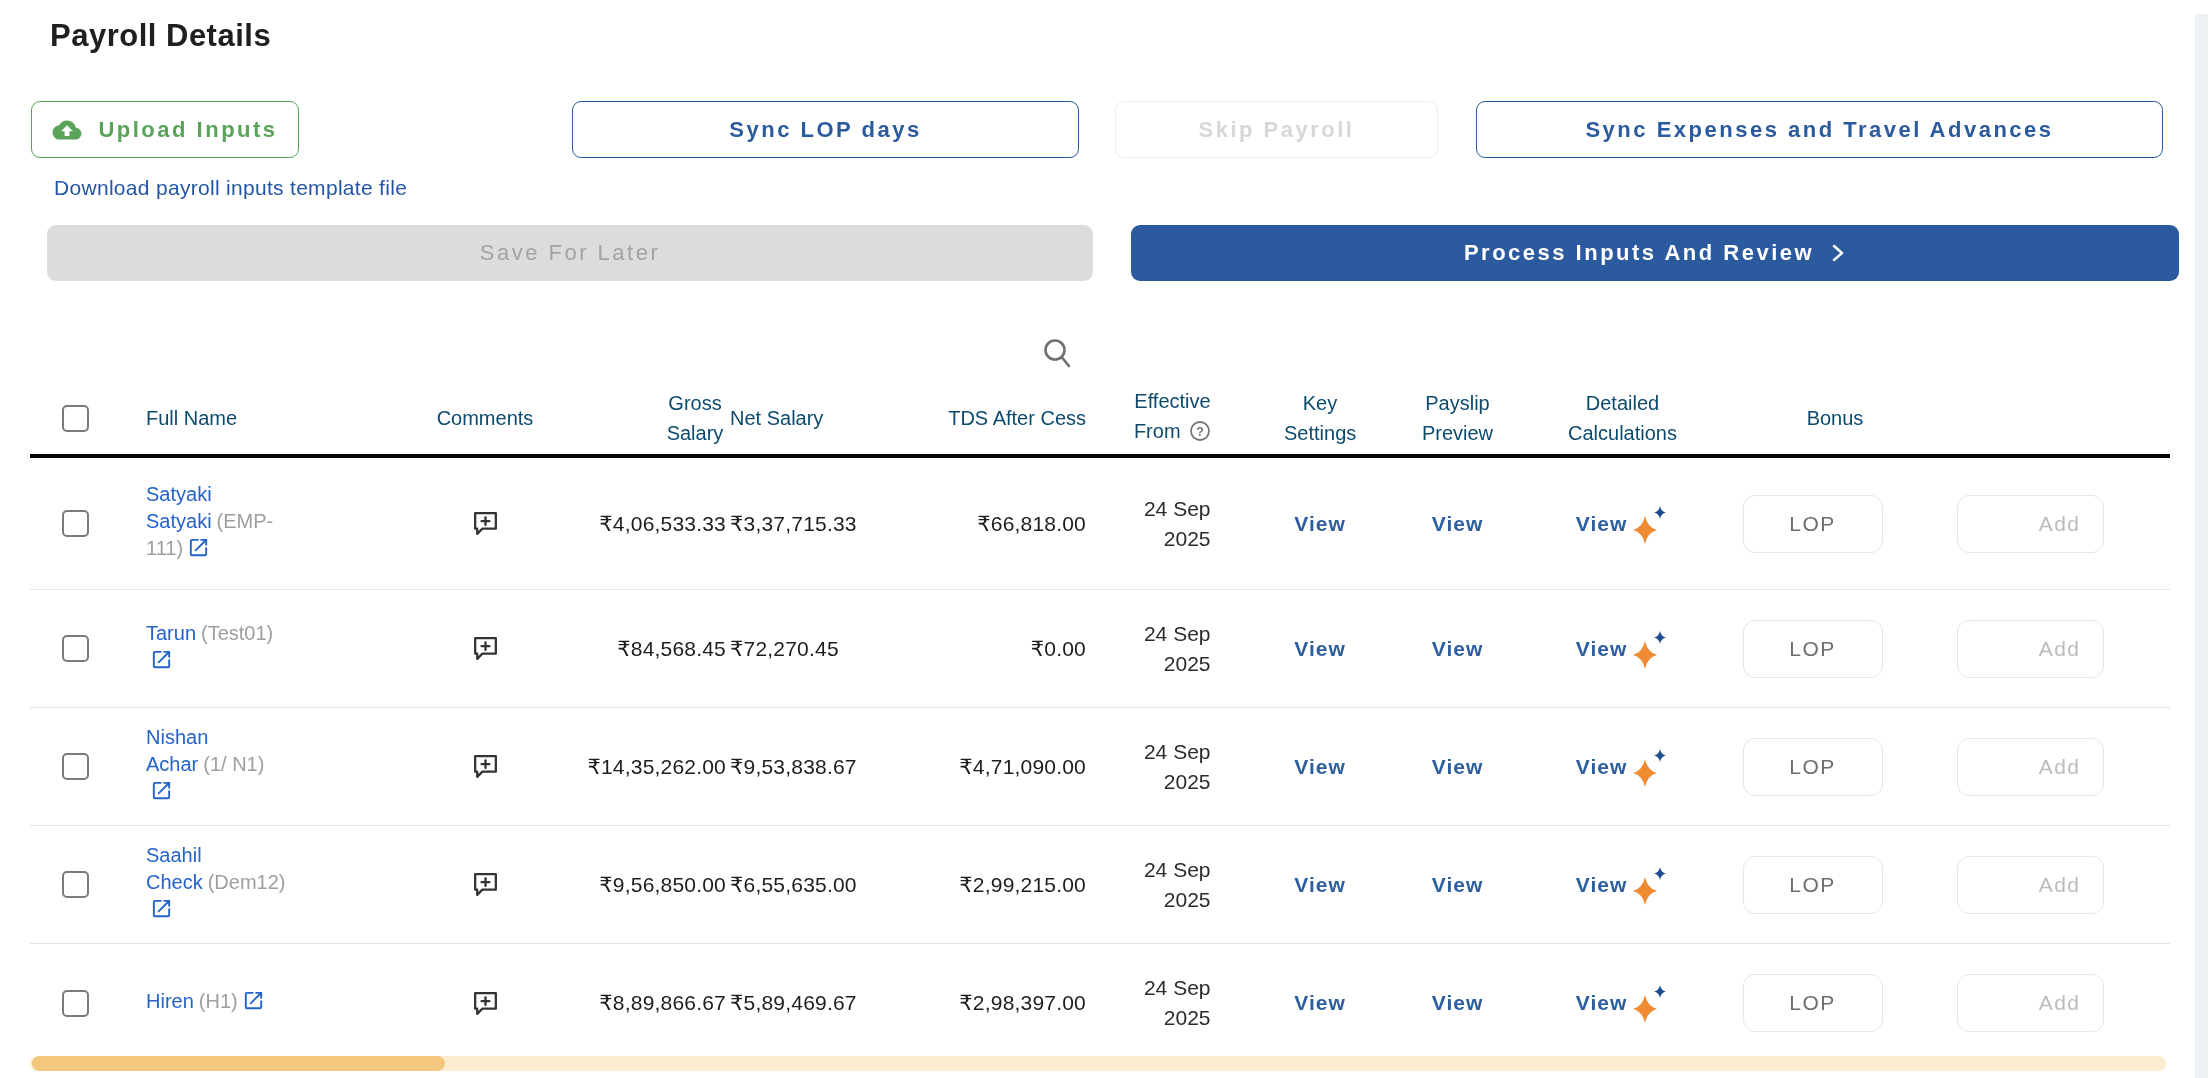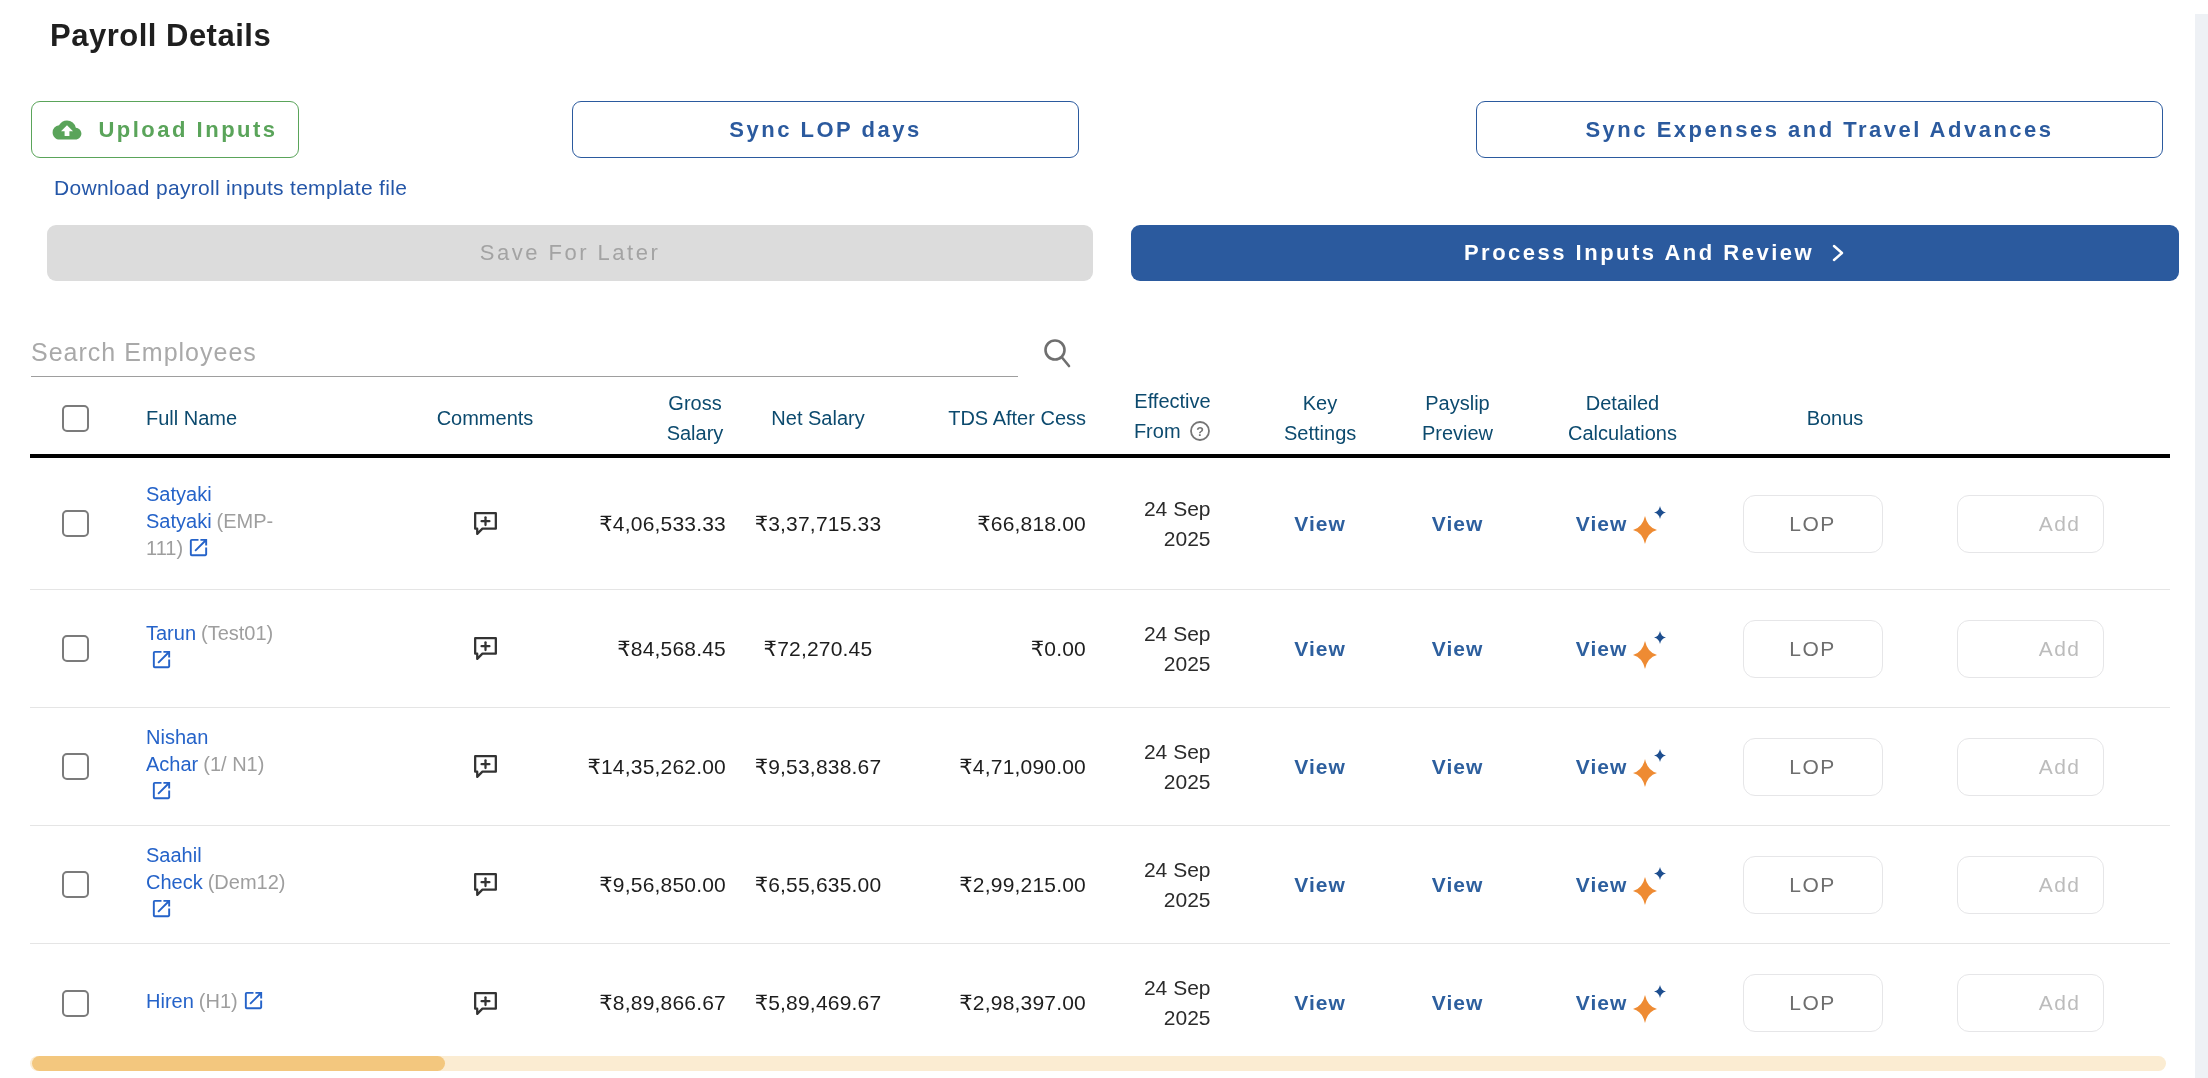--- a/index.html
+++ b/index.html
@@ -40,21 +40,21 @@
   .tr { display:flex; align-items:center; height:118px; border-bottom:1px solid #e5e5e5; }
   .tr:first-child { height:132px; }
   .tr:last-child { border-bottom:none; }
   .td { display:flex; align-items:center; justify-content:center; }
 
   
   .c-check    { width:90px;  justify-content:center; }
   .c-name     { width:230px; padding-left:26px; padding-right:66px; justify-content:flex-start; text-align:left; }
   .c-comments { width:230px; padding-left:40px; }
   .c-gross    { width:150px; justify-content:flex-end; padding-right:4px; }
-  .c-net      { width:180px; justify-content:center; padding-right:4px; }
+  .c-net      { width:180px; justify-content:flex-start; padding-right:4px; }
   .c-tds      { width:180px; justify-content:flex-end; padding-right:4px; }
   .c-eff      { width:165px; }
   .c-key      { width:130px; }
   .c-payslip  { width:145px; }
   .c-detail   { width:185px; }
   .c-lop      { width:195px; }
   .c-bonus    { width:240px; }
 
   .th.c-name { justify-content:flex-start; text-align:left; }
   .th-span { display:inline-block; }
@@ -96,41 +96,41 @@
     <span style="display:flex;">
       <svg width="30" height="24" viewBox="0 0 24 20">
           <path fill="#5aa45a" d="M19.35 8.04A7.49 7.49 0 0 0 12 2C9.11 2 6.6 3.64 5.35 6.04A5.994 5.994 0 0 0 0 12c0 3.31 2.69 6 6 6h13c2.76 0 5-2.24 5-5 0-2.64-2.05-4.78-4.65-4.96zM14 11v4h-4v-4H7l5-5 5 5h-3z"></path>
         </svg>
     </span>
     <span>Upload Inputs</span>
   </button>
   <button class="btn toolbar-btn btn-sync-lop">
     <span>Sync LOP days</span>
   </button>
+  <button class="btn toolbar-btn btn-skip">
+    <span>Skip Payroll</span>
+  </button>
   <button class="btn toolbar-btn btn-sync-exp">
     <span>Sync Expenses and Travel Advances</span>
   </button>
 
   <a class="download-link">Download payroll inputs template file</a>
 
   <button class="btn action-btn btn-save">
     <span>Save For Later</span>
   </button>
   <button class="btn action-btn btn-process">
     <span>Process Inputs And Review</span>
     <span style="display:flex;">
       <svg width="16" height="24" viewBox="0 0 16 24">
           <path d="M4 5 L12 12 L4 19" stroke="#fff" stroke-width="2.4" fill="none" stroke-linecap="round" stroke-linejoin="round"></path>
         </svg>
     </span>
   </button>
 
-  <div class="search-wrap">
-    <input class="search-input" type="text" placeholder="Search Employees" style="">
-  </div>
   <span class="search-icon">
     <svg width="36" height="36" viewBox="0 0 36 36">
         <circle cx="15" cy="14" r="9.5" stroke="#6f6f6f" stroke-width="2.6" fill="none"></circle>
         <line x1="22" y1="21.5" x2="29" y2="30" stroke="#6f6f6f" stroke-width="2.6" stroke-linecap="round"></line>
       </svg>
   </span>
 
   <div class="table">
     <div class="thead">
       <div class="th c-check">

